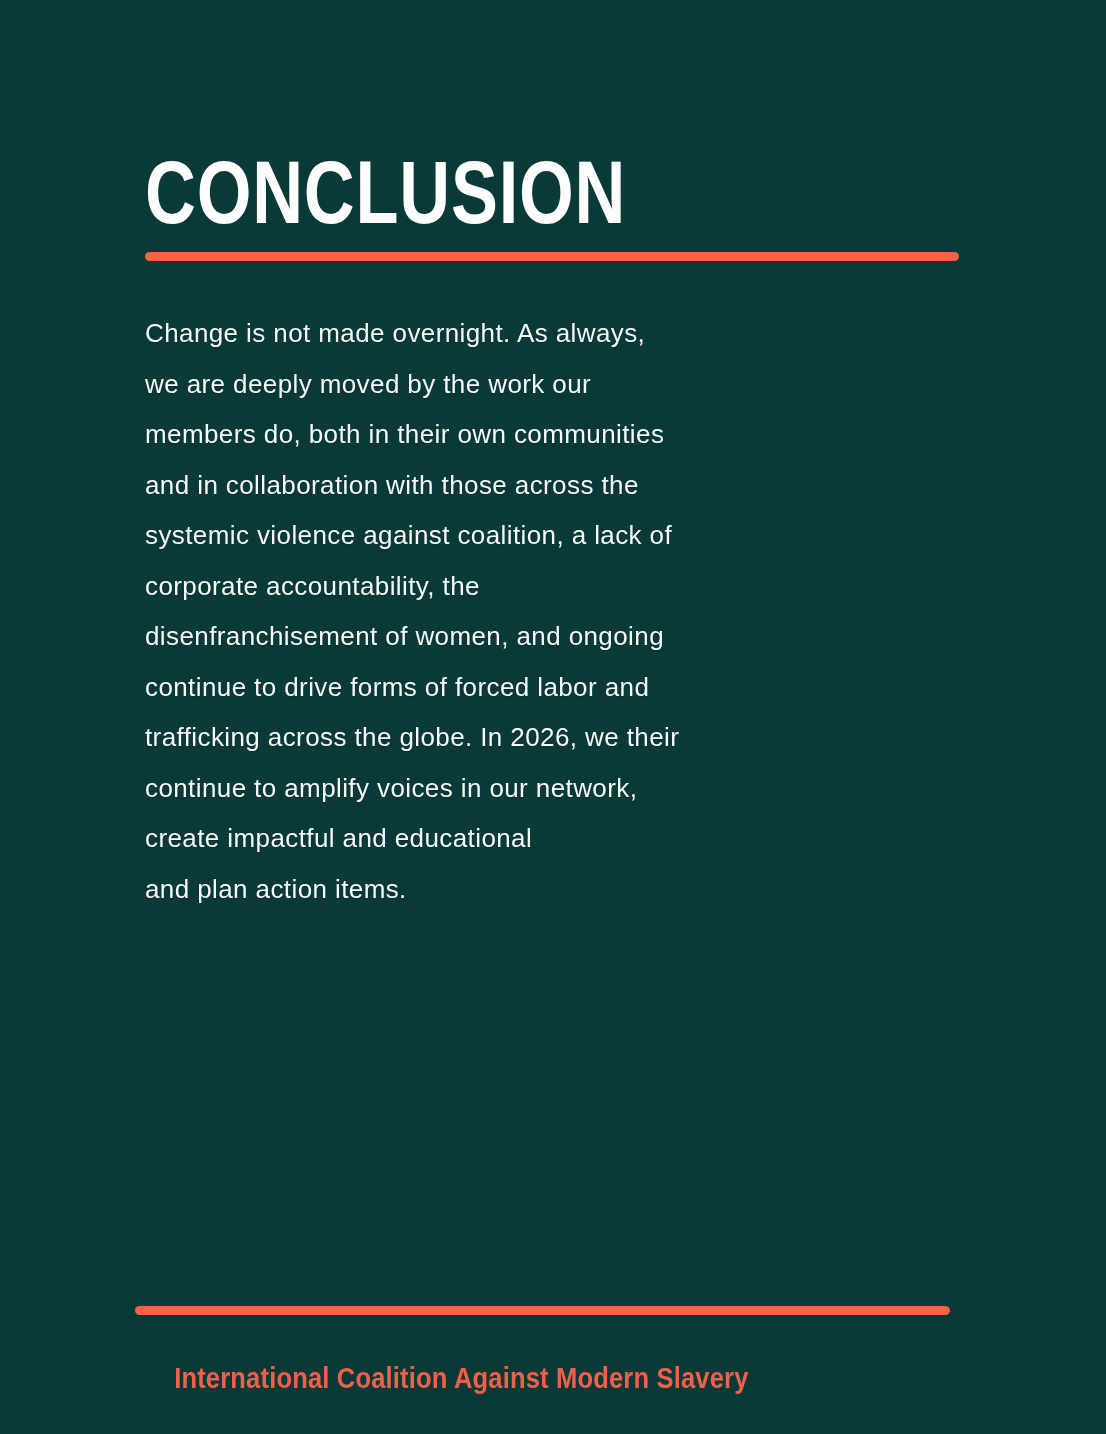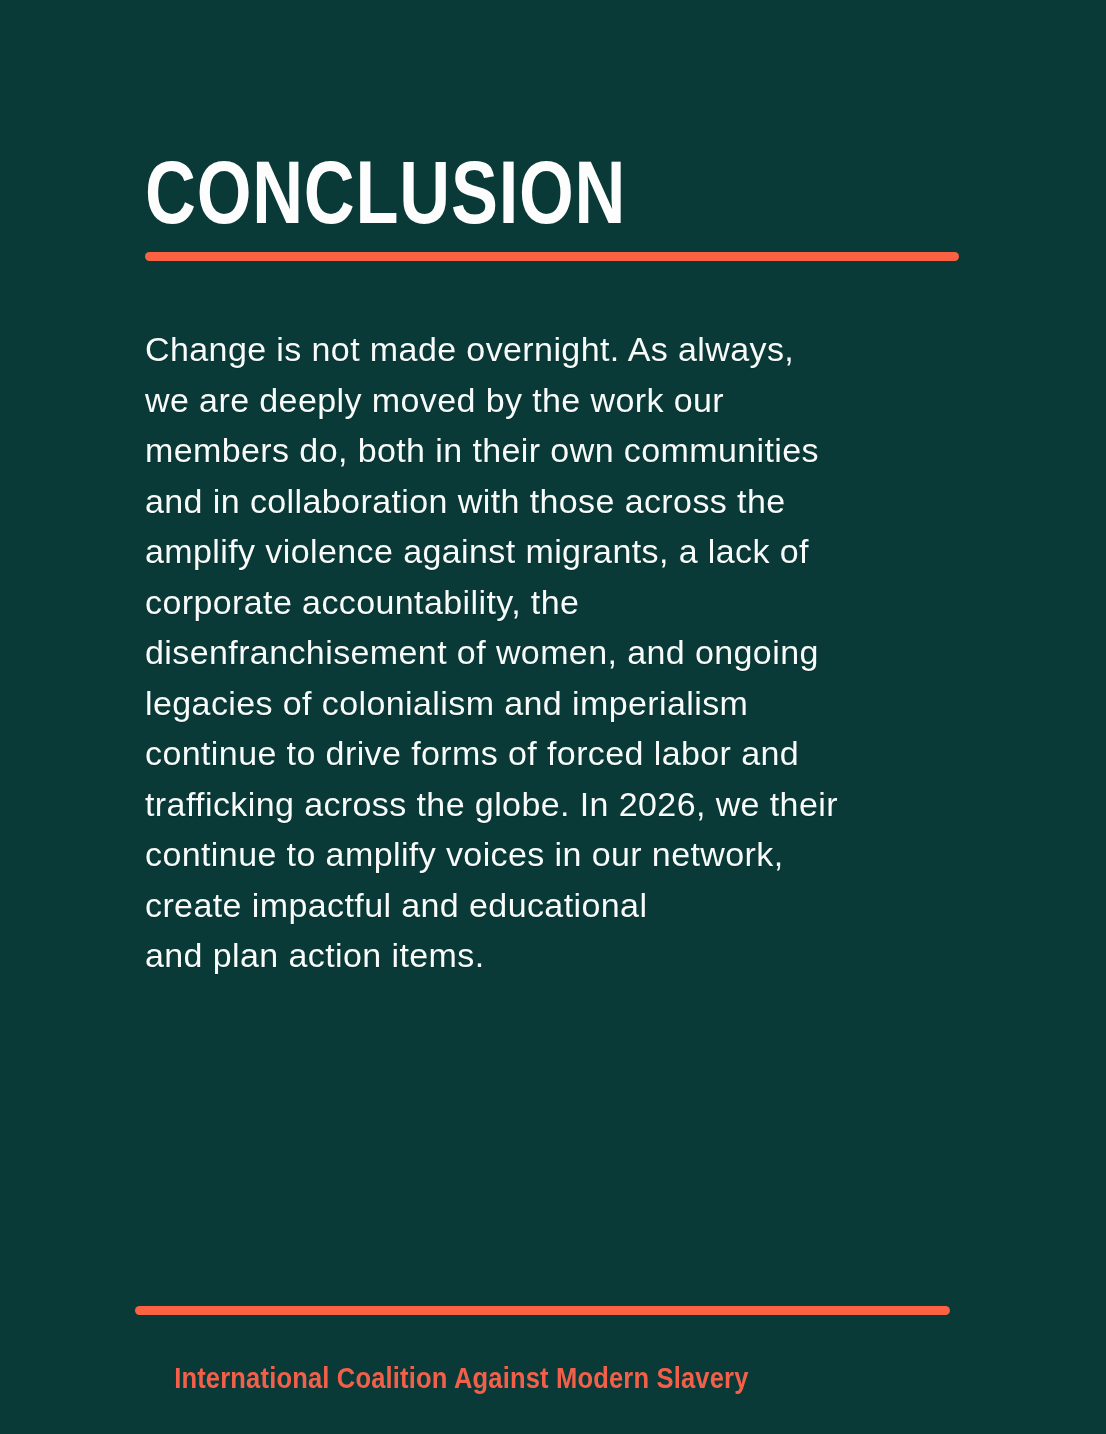--- a/index.html
+++ b/index.html
@@ -39,23 +39,23 @@
     left: 145px;
     top: 252px;
     width: 814px;
     height: 9px;
     border-radius: 5px;
     background: var(--rule-orange);
   }
   .body-paragraph {
     position: absolute;
     left: 145px;
-    top: 324px;
+    top: 308px;
     width: 780px;
-    font-size: 34px;
+    font-size: 26px;
     line-height: 50.5px;
     letter-spacing: 0.4px;
     color: var(--body-white);
     text-shadow: 0 1px 1px rgba(0,0,0,0.18);
   }
   .footer-divider {
     position: absolute;
     left: 135px;
     top: 1306px;
     width: 815px;
@@ -87,24 +87,23 @@
 
   <h1 class="page-title">CONCLUSION</h1>
 
   <div class="title-underline"></div>
 
   <div class="body-paragraph">
     <div>Change is not made overnight. As always,</div>
     <div>we are deeply moved by the work our</div>
     <div>members do, both in their own communities</div>
     <div>and in collaboration with those across the</div>
-    <div>amplify violence against migrants, a lack of</div>
+    <div>systemic violence against coalition, a lack of</div>
     <div>corporate accountability, the</div>
     <div>disenfranchisement of women, and ongoing</div>
-    <div>legacies of colonialism and imperialism</div>
     <div>continue to drive forms of forced labor and</div>
     <div>trafficking across the globe. In 2026, we their</div>
     <div>continue to amplify voices in our network,</div>
     <div>create impactful and educational</div>
     <div>and plan action items.</div>
   </div>
 
   <div class="footer-divider"></div>
 
   <div class="footer-text">

